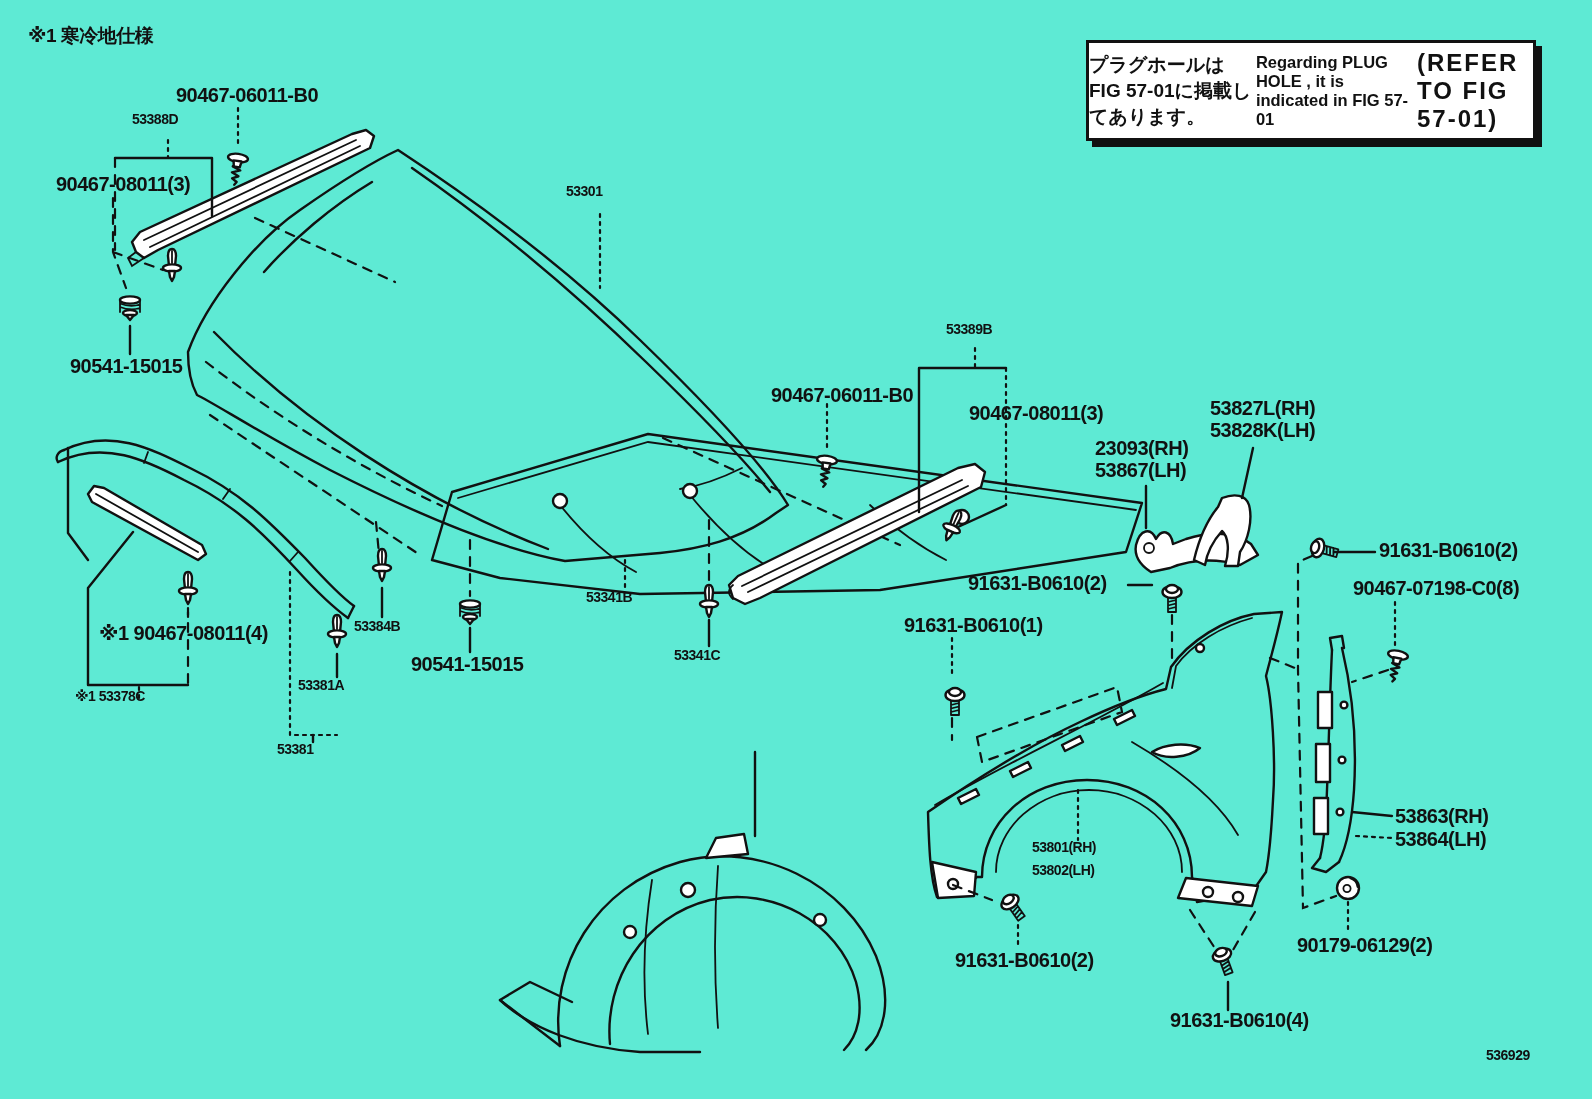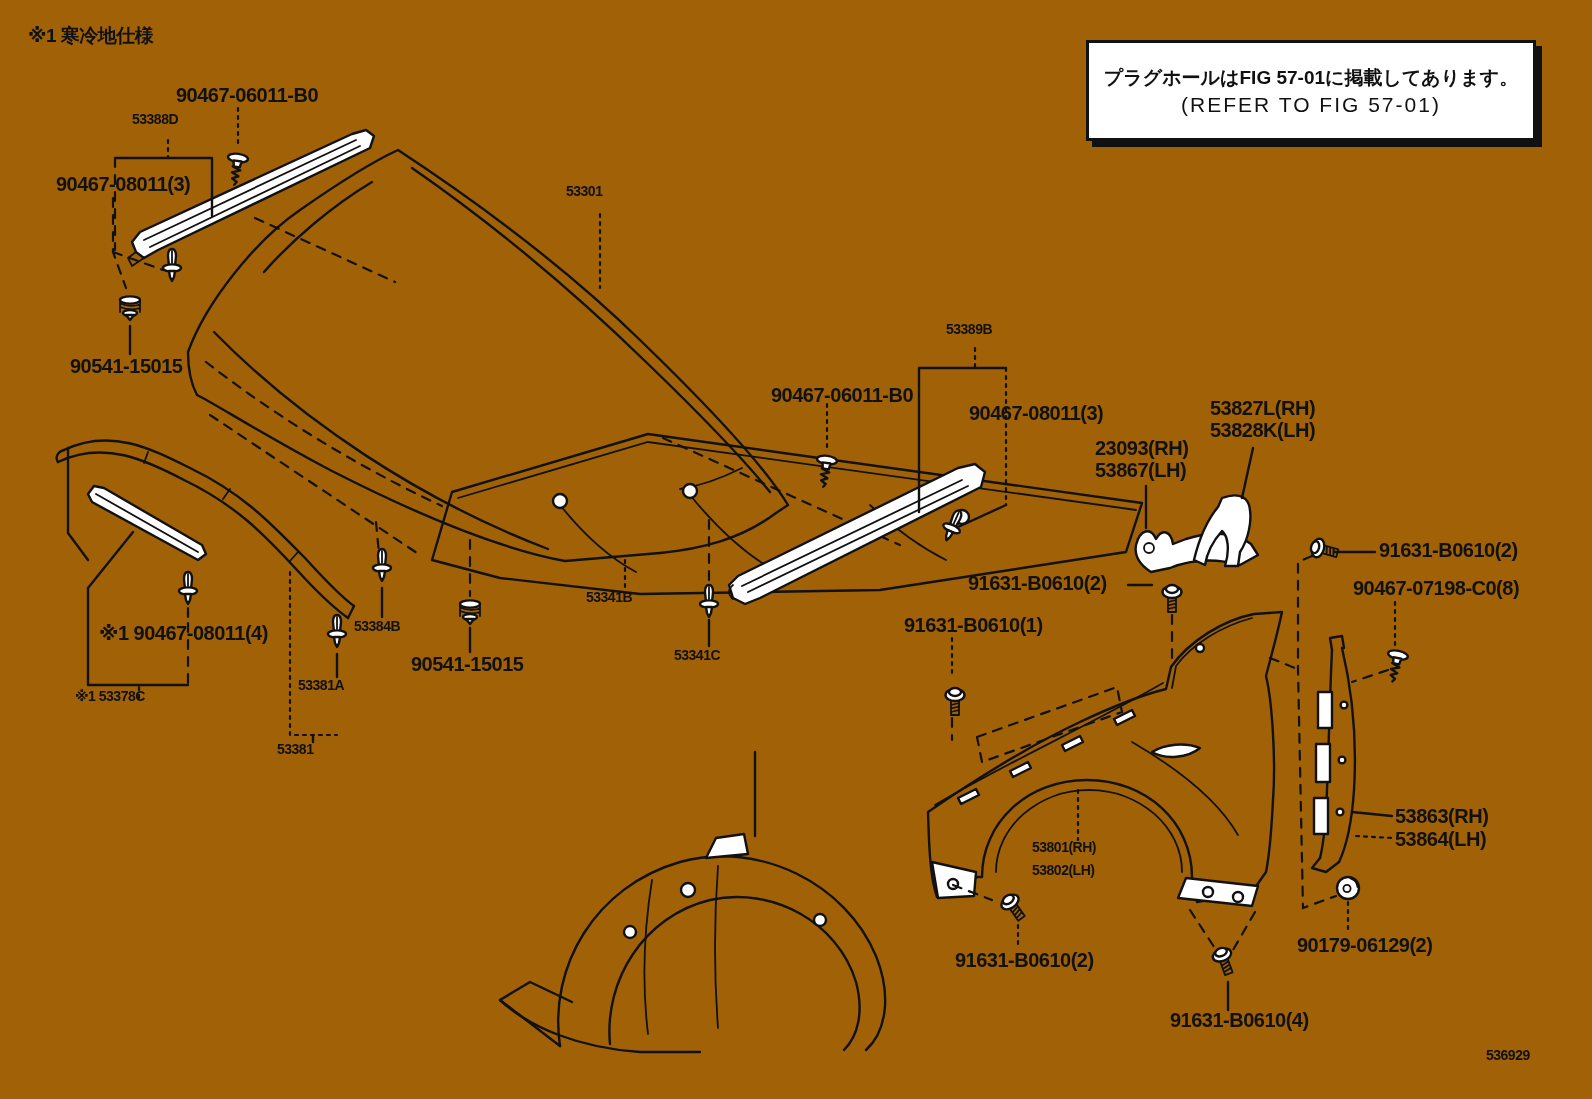--- a/index.html
+++ b/index.html
@@ -1,29 +1,29 @@
 <!DOCTYPE html>
 <html><head>
 <meta charset="utf-8">
 <style>
   html,body{margin:0;padding:0;background:#fff;}
-  #stage{position:relative;width:1592px;height:1099px;background:#a16207;overflow:hidden;
+  #stage{position:relative;width:1592px;height:1099px;background:#5eead4;overflow:hidden;
          font-family:"Liberation Sans","DejaVu Sans",sans-serif;color:#111;}
   #art{position:absolute;left:0;top:0;width:1592px;height:1099px;}
   .lbl{position:absolute;font-weight:bold;font-size:20px;letter-spacing:-0.5px;white-space:nowrap;
        color:#111;line-height:1.05;}
   .lbl.big{font-size:14px;}
   .lbl.small{font-size:19px;}
   .refer{position:absolute;font-weight:bold;font-size:17px;line-height:22px;letter-spacing:1px;white-space:pre;}
   #infoBox{position:absolute;left:1086px;top:40px;width:444px;height:95px;border:3px solid #111;
-           background:#fff;box-shadow:6px 6px 0 #111;display:flex;flex-direction:column;
+           background:#fff;box-shadow:6px 6px 0 #111;display:flex;flex-direction:row;
            justify-content:center;align-items:center;gap:2px;}
   #infoBox .jp{font-weight:bold;font-size:19px;}
   #infoBox .en{font-weight:bold;font-size:16.5px;}
-  #infoBox .ref{font-weight:normal;font-size:21px;letter-spacing:2px;}
+  #infoBox .ref{font-weight:bold;font-size:24px;letter-spacing:2px;}
   svg *{vector-effect:non-scaling-stroke;}
   .ln{stroke:#111;stroke-width:2.4;fill:none;stroke-linecap:round;stroke-linejoin:round;}
   .fillw{stroke:#111;stroke-width:2.4;fill:#fff;stroke-linejoin:round;}
   .thin{stroke:#111;stroke-width:1.8;fill:none;stroke-linecap:round;}
   .dot{stroke:#111;stroke-width:2.2;fill:none;stroke-dasharray:3 5;stroke-linecap:round;}
   .dsh{stroke:#111;stroke-width:2.2;fill:none;stroke-dasharray:9 8;stroke-linecap:round;}
 </style>
 </head>
 <body>
 
@@ -228,20 +228,21 @@
     <use href="#bolt" transform="translate(1318,548) rotate(-75)"></use>
     <use href="#bolt" transform="translate(1010,902) rotate(-35)"></use>
     <use href="#bolt" transform="translate(1222,955) rotate(-20)"></use>
   </g>
 </svg>
 
   <div class="lbl small" style="left:28px;top:26px">※1 寒冷地仕様</div>
 
   <div id="infoBox">
     <div class="jp">プラグホールはFIG 57-01に掲載してあります。</div>
+    <div class="en">Regarding PLUG HOLE , it is indicated in FIG 57-01</div>
     <div class="ref">(REFER TO FIG 57-01)</div>
   </div>
 
   <div class="lbl" style="left:176px;top:85px">90467-06011-B0</div>
   <div class="lbl big" style="left:132px;top:112px">53388D</div>
   <div class="lbl" style="left:56px;top:174px">90467-08011(3)</div>
   <div class="lbl" style="left:70px;top:356px">90541-15015</div>
   <div class="lbl big" style="left:566px;top:184px">53301</div>
   <div class="lbl big" style="left:946px;top:322px">53389B</div>
   <div class="lbl" style="left:771px;top:385px">90467-06011-B0</div>

